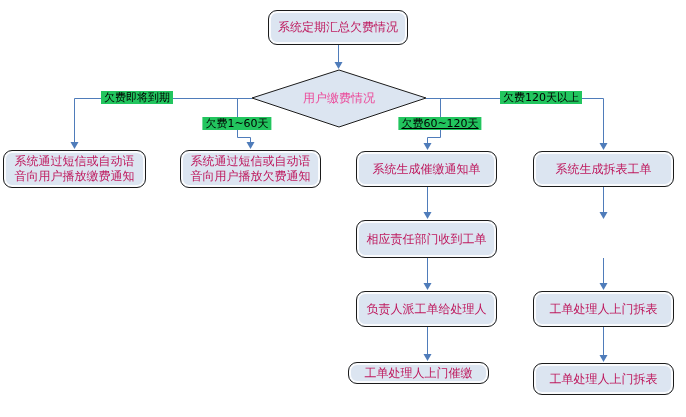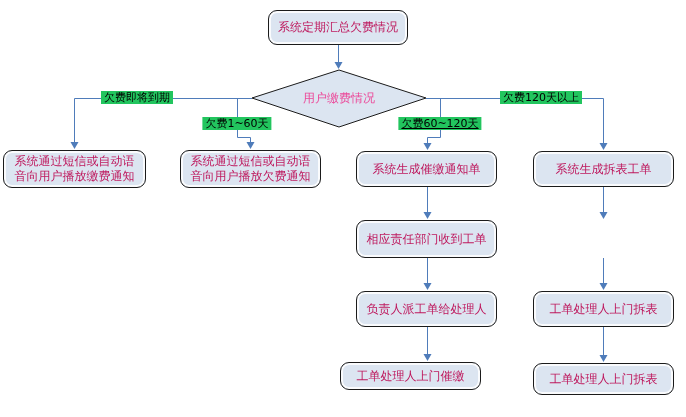--- a/index.html
+++ b/index.html
@@ -123,19 +123,19 @@
   <div class="edge-label" style="left:440px; top:117px;text-decoration:underline;">欠费60~120天</div>
   <div class="edge-label" style="left:541px; top:91px;">欠费120天以上</div>
 
   <div class="node" style="left:3px; top:150px; width:143px; height:38px;">系统通过短信或自动语音向用户播放缴费通知</div>
 
   <div class="node" style="left:180px; top:150px; width:141px; height:38px;">系统通过短信或自动语音向用户播放欠费通知</div>
 
   <div class="node single" style="left:356px; top:151px; width:141px; height:36px;">系统生成催缴通知单</div>
   <div class="node" style="left:356px; top:220px; width:141px; height:38px;">相应责任部门收到工单</div>
   <div class="node single" style="left:356px; top:291px; width:141px; height:36px;">负责人派工单给处理人</div>
-  <div class="node single" style="left:340px; top:362px; width:141px; height:28px;">工单处理人上门催缴</div>
+  <div class="node single" style="left:348px; top:362px; width:141px; height:22px;">工单处理人上门催缴</div>
 
   <div class="node single" style="left:533px; top:151px; width:141px; height:36px;">系统生成拆表工单</div>
   <div class="node single" style="left:533px; top:291px; width:141px; height:36px;">工单处理人上门拆表</div>
   <div class="node single" style="left:533px; top:363px; width:141px; height:32px;">工单处理人上门拆表</div>
 
 </div>
 
 </body></html>

